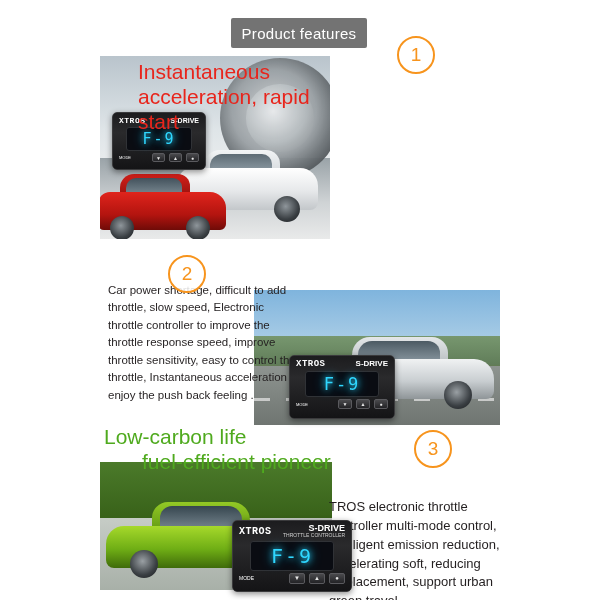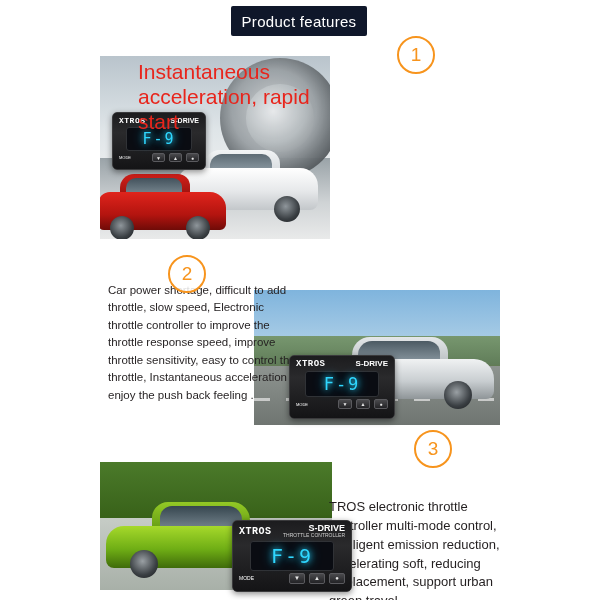--- a/index.html
+++ b/index.html
@@ -18,24 +18,24 @@
     position: relative;
     width: 600px;
     height: 600px;
     background: #ffffff;
   }
 
   
   .header-banner {
     position: absolute;
     left: 231px;
-    top: 6px;
+    top: 18px;
     width: 136px;
     height: 30px;
-    background: #0f172a;
+    background: #737373;
     border-radius: 2px;
     display: flex;
     align-items: center;
     justify-content: center;
   }
   .header-banner .label {
     color: #ffffff;
     font-size: 15px;
     letter-spacing: 0.3px;
     font-family: "Liberation Sans", sans-serif;
@@ -558,20 +558,24 @@
     <div class="green-car">
       <div class="cabin"></div>
       <div class="glass"></div>
       <div class="body"></div>
       <div class="lamp"></div>
       <div class="wheel1"></div>
       <div class="wheel2"></div>
     </div>
   </div>
 
+  <div class="head-green" id="head-3">
+    <span>Low-carbon life</span>
+    <span class="line2">fuel-efficient pioneer</span>
+  </div>
 
   <div class="circle-num" id="circle-3">3</div>
   <div id="para-3">TROS electronic throttle controller multi-mode control, intelligent emission reduction, accelerating soft, reducing displacement, support urban green travel .</div>
 
   <div class="device" id="device-3">
     <div class="brandrow">
       <span class="brand">XTROS</span>
       <span class="model">
         <span>S-DRIVE</span>
         <span class="sub">THROTTLE CONTROLLER</span>

